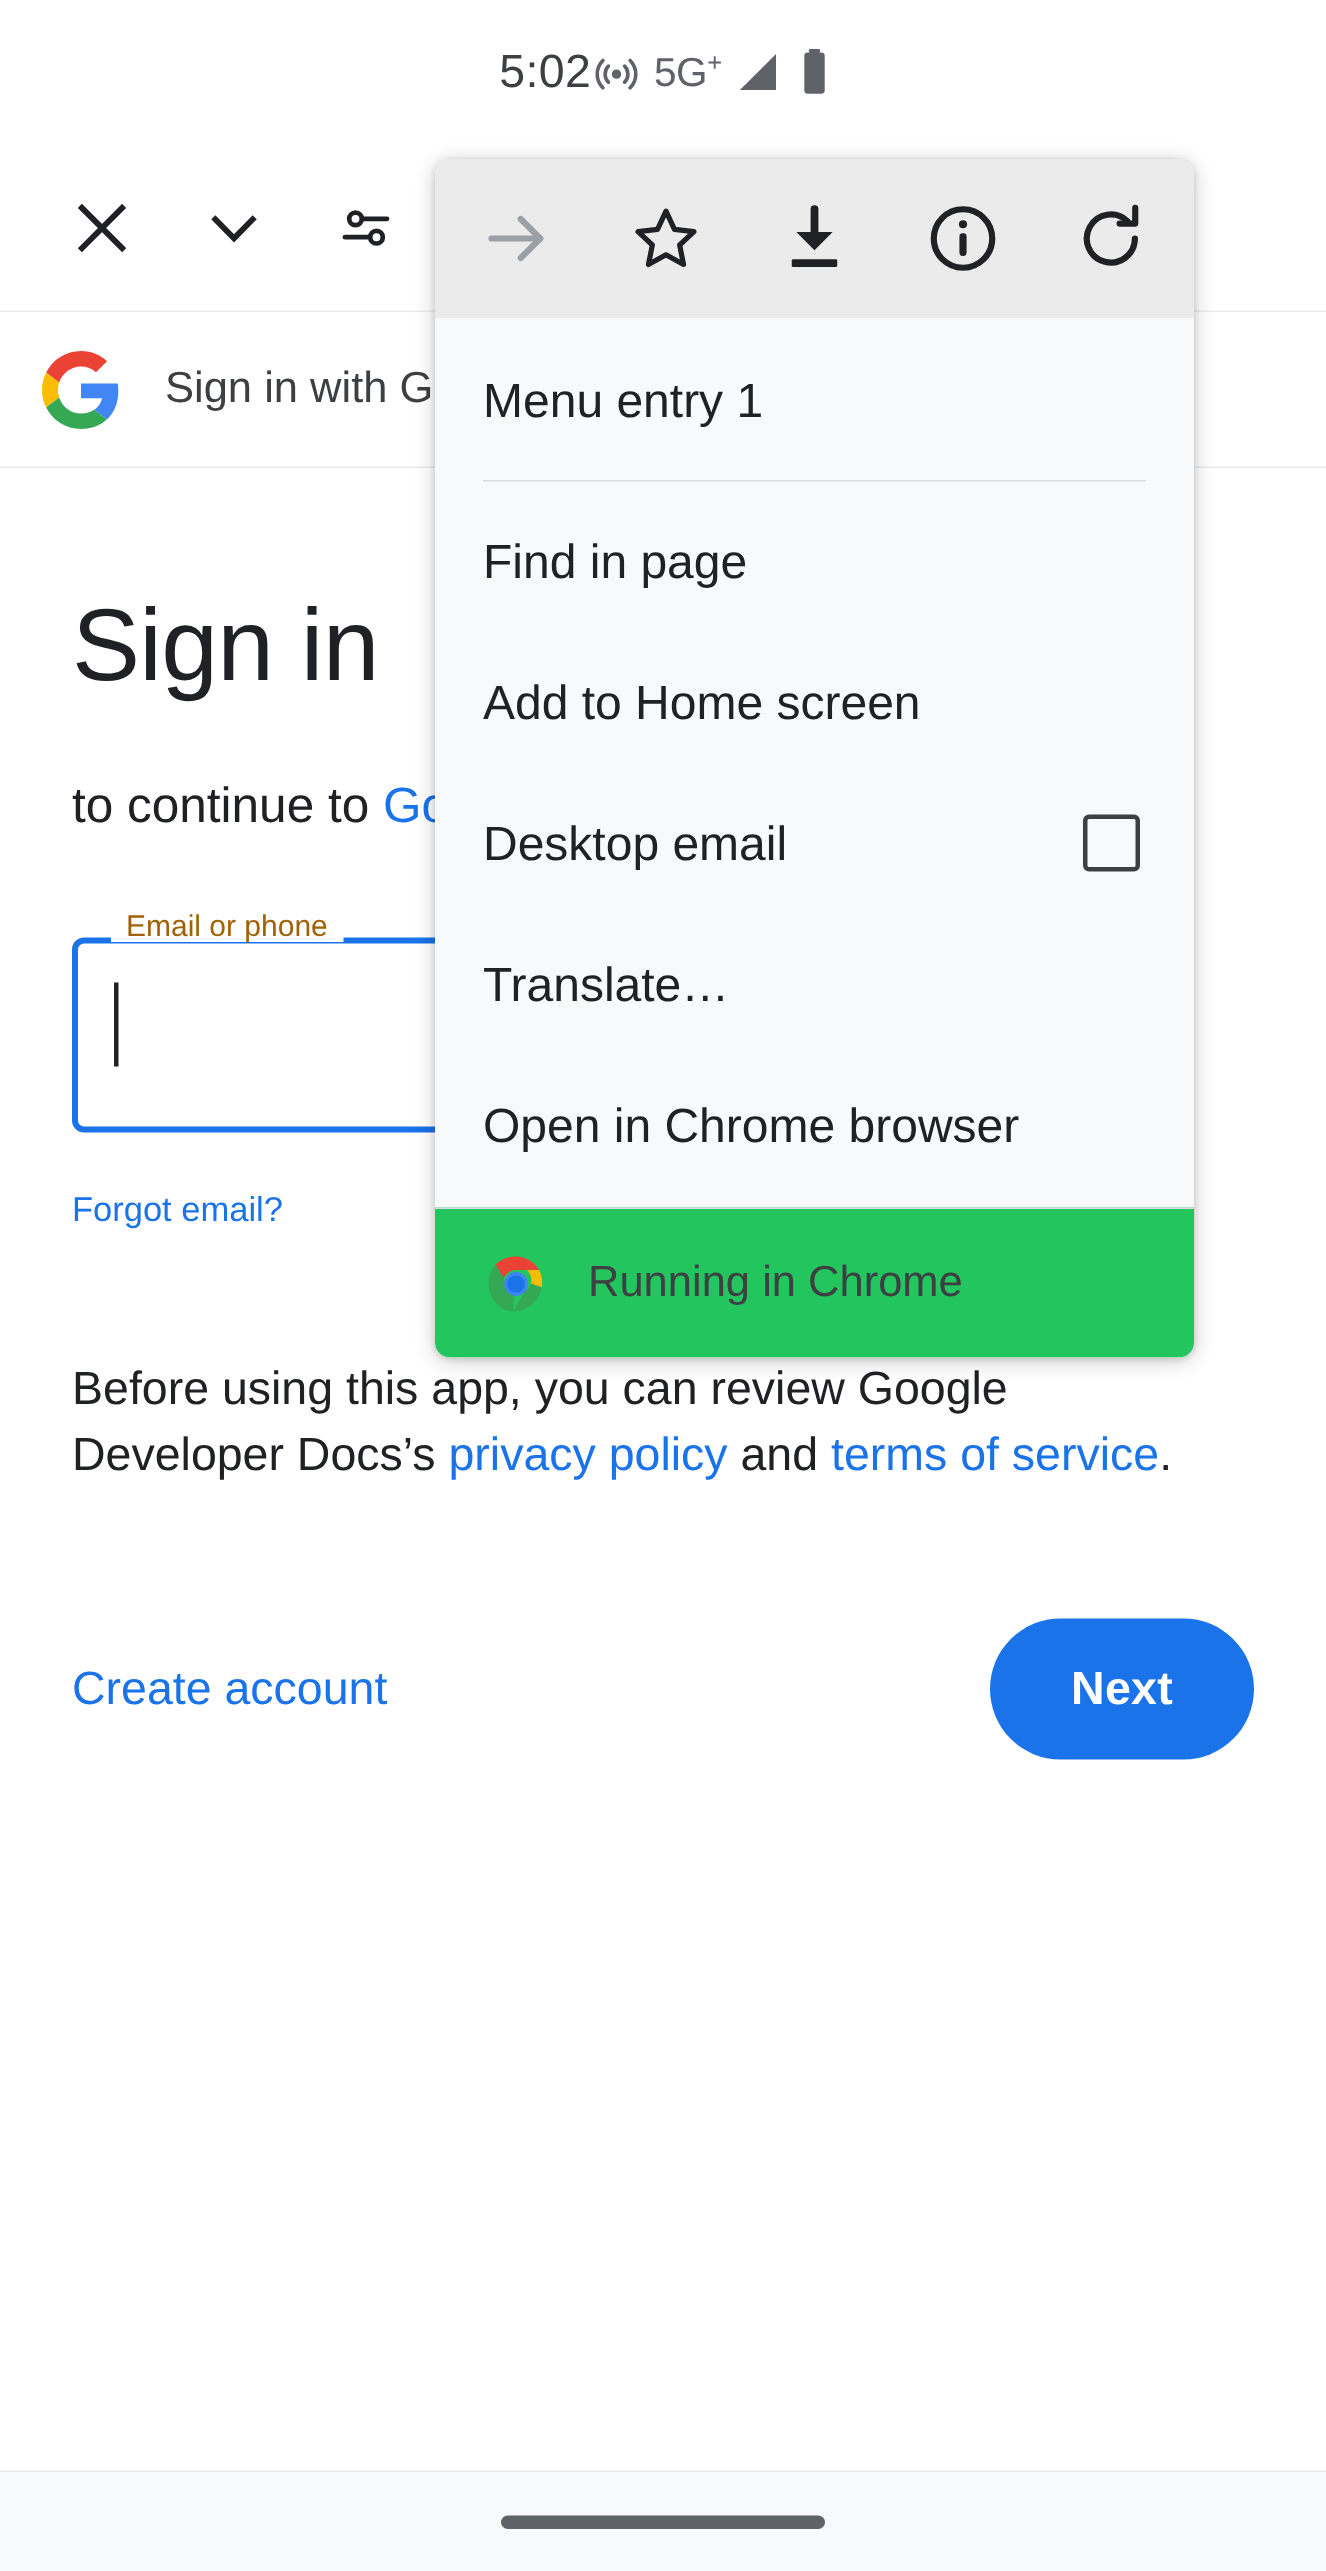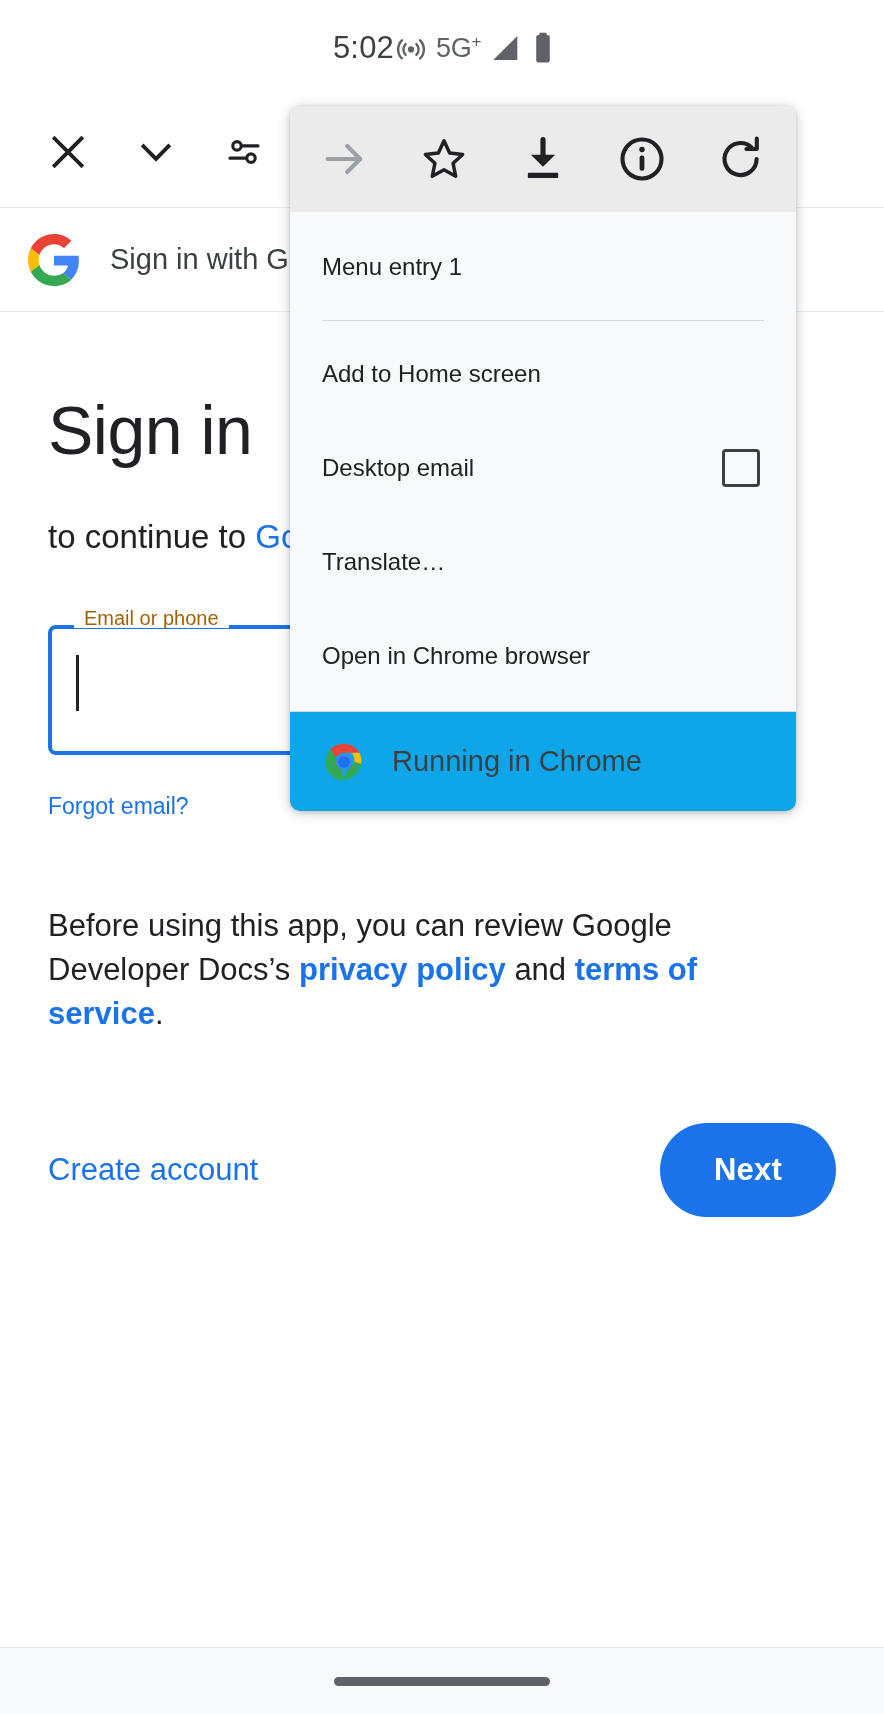--- a/index.html
+++ b/index.html
@@ -184,21 +184,21 @@
 
   .legal-text {
     margin-top: 84px;
     font-size: 31px;
     color: #202124;
     line-height: 1.42;
     max-width: 740px;
   }
   .legal-text .link {
     color: #1a73e8;
-    font-weight: 700;
+    font-weight: 400;
     cursor: pointer;
   }
 
   .actions-row {
     margin-top: 80px;
     display: flex;
     align-items: center;
     justify-content: space-between;
     height: 108px;
   }
@@ -254,21 +254,21 @@
     border: none;
     padding: 0;
   }
   .menu-items { padding: 8px 0 0 0; }
   .menu-item {
     height: 94px;
     display: flex;
     align-items: center;
     padding: 0 32px;
     box-sizing: border-box;
-    font-size: 24px;
+    font-size: 32px;
     color: #202124;
     cursor: pointer;
     justify-content: space-between;
   }
   .menu-item-label { white-space: nowrap; }
   .menu-divider {
     height: 1px;
     background: #dadce0;
     margin: 6px 32px;
   }
@@ -281,21 +281,21 @@
     flex: none;
     margin-right: 4px;
   }
   .menu-footer {
     height: 100px;
     display: flex;
     align-items: center;
     padding: 0 32px;
     box-sizing: border-box;
     border-top: 1px solid #dadce0;
-    background: #0ea5e9;
+    background: #22c55e;
     margin-top: 8px;
   }
   .menu-footer-label {
     margin-left: 26px;
     font-size: 29px;
     color: #3c4043;
   }
 
   
   .nav-bar {
@@ -455,20 +455,23 @@
       </span>
     </button>
   </div>
 
   <div class="menu-items">
     <div class="menu-item">
       <span class="menu-item-label">Menu entry 1</span>
     </div>
     <div class="menu-divider"></div>
     <div class="menu-item">
+      <span class="menu-item-label">Find in page</span>
+    </div>
+    <div class="menu-item">
       <span class="menu-item-label">Add to Home screen</span>
     </div>
     <div class="menu-item">
       <span class="menu-item-label">Desktop email</span>
       <span class="menu-checkbox"></span>
     </div>
     <div class="menu-item">
       <span class="menu-item-label">Translate…</span>
     </div>
     <div class="menu-item">

